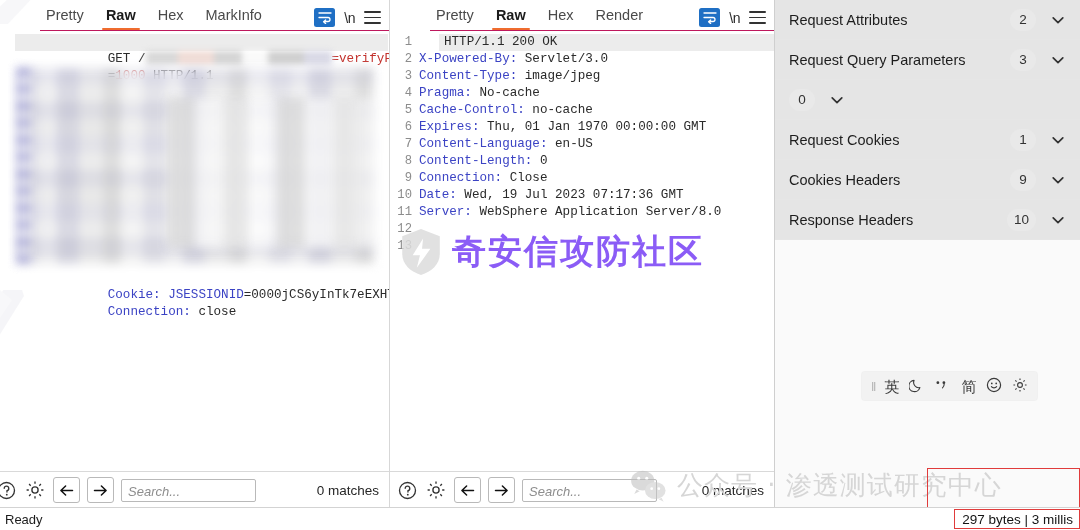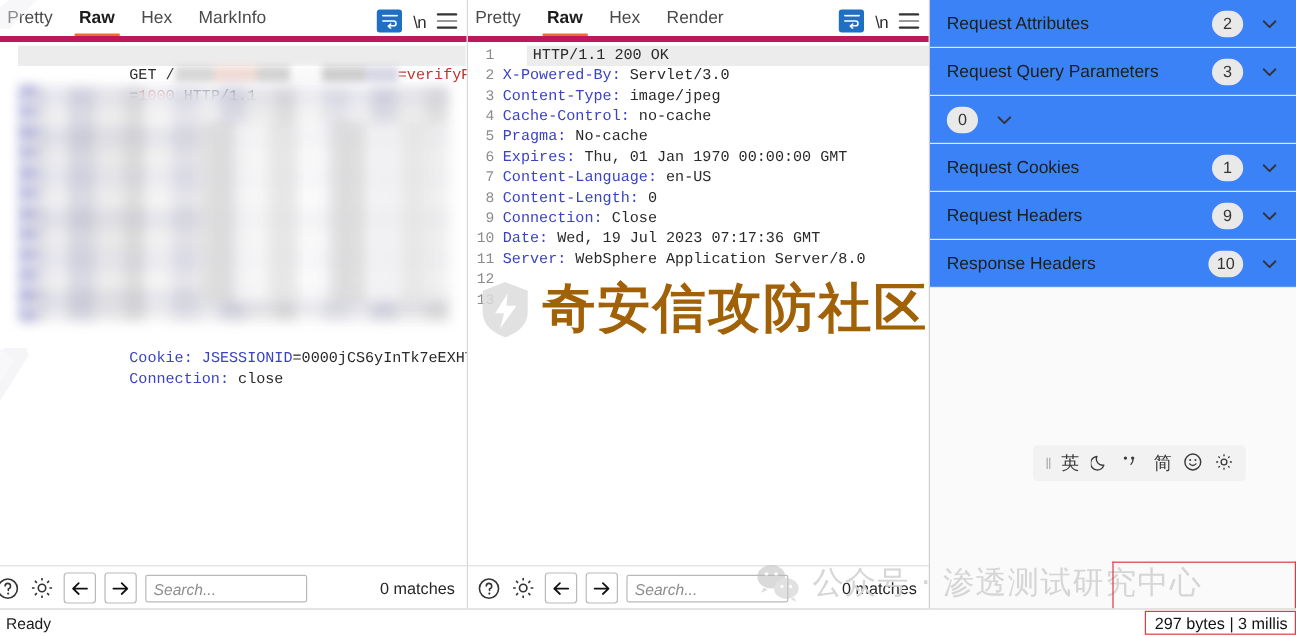--- a/index.html
+++ b/index.html
@@ -12,21 +12,21 @@
   .app{position:absolute;inset:0;display:flex;flex-direction:column;}
   .panes{position:absolute;left:0;top:0;width:1080px;height:508px;display:flex;}
 
   
   .pane{position:relative;display:flex;flex-direction:column;background:#fff;}
   .pane-left{width:390px;}
   .pane-right{width:385px;border-left:1px solid #d7d7d7;}
 
   .tabbar{
     height:30px;flex:0 0 30px;display:flex;align-items:flex-end;
-    background:#fff;border-bottom:5px solid #be185d;position:relative;
+    background:#fff;border-bottom:1px solid #be185d;position:relative;margin-left:40px;
   }
   .tabs{display:flex;align-items:flex-end;height:30px;}
   .tab{
     position:relative;padding:0 11px;height:29px;line-height:29px;
     font-size:14.5px;color:#4a4a4a;cursor:default;white-space:nowrap;
   }
   .tab.first{padding-left:6px;}
   .tab.active{color:#1b1b1b;font-weight:bold;}
   .tab.active::after{
     content:"";position:absolute;left:7px;right:7px;bottom:0;height:2.5px;
@@ -100,21 +100,21 @@
     padding-right:4px;font-weight:500;
   }
 
   
   .inspector{
     width:305px;flex:0 0 305px;background:#fafafa;border-left:1px solid #cfcfcf;
     display:flex;flex-direction:column;position:relative;
   }
   .insp-row{
     height:39px;flex:0 0 39px;display:flex;align-items:center;
-    padding:0 14px 0 14px;border-bottom:1px solid #e6e6e6;background:#3b82f6;
+    padding:0 14px 0 14px;border-bottom:1px solid #e6e6e6;background:#e5e5e5;
     cursor:default;
   }
   .insp-label{font-size:14.5px;color:#1d1d1d;flex:1;white-space:nowrap;}
   .insp-count{
     min-width:26px;height:22px;border-radius:11px;background:#e9e9e9;
     color:#333;font-size:13.5px;display:flex;align-items:center;justify-content:center;
     padding:0 7px;box-sizing:border-box;margin-right:14px;
   }
   .chev{width:16px;height:16px;flex:0 0 16px;color:#333;}
   .insp-filler{flex:1;background:#fafafa;}
@@ -151,21 +151,21 @@
     border:1.6px solid #e03b3b;border-bottom:none;box-sizing:border-box;
     pointer-events:none;
   }
 
   
   .wm{position:absolute;pointer-events:none;user-select:none;}
   .wm-center{
     left:400px;top:228px;display:flex;align-items:center;gap:10px;
   }
   .wm-center .wm-text{
-    font-size:44px;color:#a16207;font-family:"DejaVu Sans",sans-serif;
+    font-size:34px;color:#8b5cf6;font-family:"DejaVu Sans",sans-serif;
     letter-spacing:2px;font-weight:bold;
   }
   .wm-bolt{width:42px;height:48px;opacity:.85;}
   .wm-bottom{
     left:629px;top:468px;display:flex;align-items:center;gap:8px;
   }
   .wm-bottom .wm-text{
     font-size:26px;color:#d6d6d6;font-family:"DejaVu Sans",sans-serif;
     letter-spacing:1px;white-space:nowrap;
   }
@@ -305,22 +305,22 @@
           <div>9</div>
           <div>10</div>
           <div>11</div>
           <div>12</div>
           <div>13</div>
         </div>
         <div class="resp-lines">
           <div class="resp-line hl" style="width:345px;margin-left:20px;"><span class="hs">HTTP/1.1 200 OK</span></div>
           <div class="resp-line"><span class="hk">X-Powered-By:</span><span class="hv"> Servlet/3.0</span></div>
           <div class="resp-line"><span class="hk">Content-Type:</span><span class="hv"> image/jpeg</span></div>
+          <div class="resp-line"><span class="hk">Pragma:</span><span class="hv"> No-cache</span></div>
           <div class="resp-line"><span class="hk">Cache-Control:</span><span class="hv"> no-cache</span></div>
-          <div class="resp-line"><span class="hk">Pragma:</span><span class="hv"> No-cache</span></div>
           <div class="resp-line"><span class="hk">Expires:</span><span class="hv"> Thu, 01 Jan 1970 00:00:00 GMT</span></div>
           <div class="resp-line"><span class="hk">Content-Language:</span><span class="hv"> en-US</span></div>
           <div class="resp-line"><span class="hk">Content-Length:</span><span class="hv"> 0</span></div>
           <div class="resp-line"><span class="hk">Connection:</span><span class="hv"> Close</span></div>
           <div class="resp-line"><span class="hk">Date:</span><span class="hv"> Wed, 19 Jul 2023 07:17:36 GMT</span></div>
           <div class="resp-line"><span class="hk">Server:</span><span class="hv"> WebSphere Application Server/8.0</span></div>
           <div class="resp-line">&nbsp;</div>
           <div class="resp-line">&nbsp;</div>
         </div>
       </div>
@@ -378,21 +378,21 @@
             </svg></div>
       </div>
       <div class="insp-row">
         <div class="insp-label">Request Cookies</div>
         <div class="insp-count">1</div>
         <div class="chev"><svg width="16" height="16" viewBox="0 0 16 16">
               <path d="M3.2 5.8 8 10.6l4.8-4.8" stroke="#333" stroke-width="1.7" fill="none" stroke-linecap="round" stroke-linejoin="round"></path>
             </svg></div>
       </div>
       <div class="insp-row">
-        <div class="insp-label">Request Headers</div>
+        <div class="insp-label">Cookies Headers</div>
         <div class="insp-count">9</div>
         <div class="chev"><svg width="16" height="16" viewBox="0 0 16 16">
               <path d="M3.2 5.8 8 10.6l4.8-4.8" stroke="#333" stroke-width="1.7" fill="none" stroke-linecap="round" stroke-linejoin="round"></path>
             </svg></div>
       </div>
       <div class="insp-row">
         <div class="insp-label">Response Headers</div>
         <div class="insp-count">10</div>
         <div class="chev"><svg width="16" height="16" viewBox="0 0 16 16">
               <path d="M3.2 5.8 8 10.6l4.8-4.8" stroke="#333" stroke-width="1.7" fill="none" stroke-linecap="round" stroke-linejoin="round"></path>

